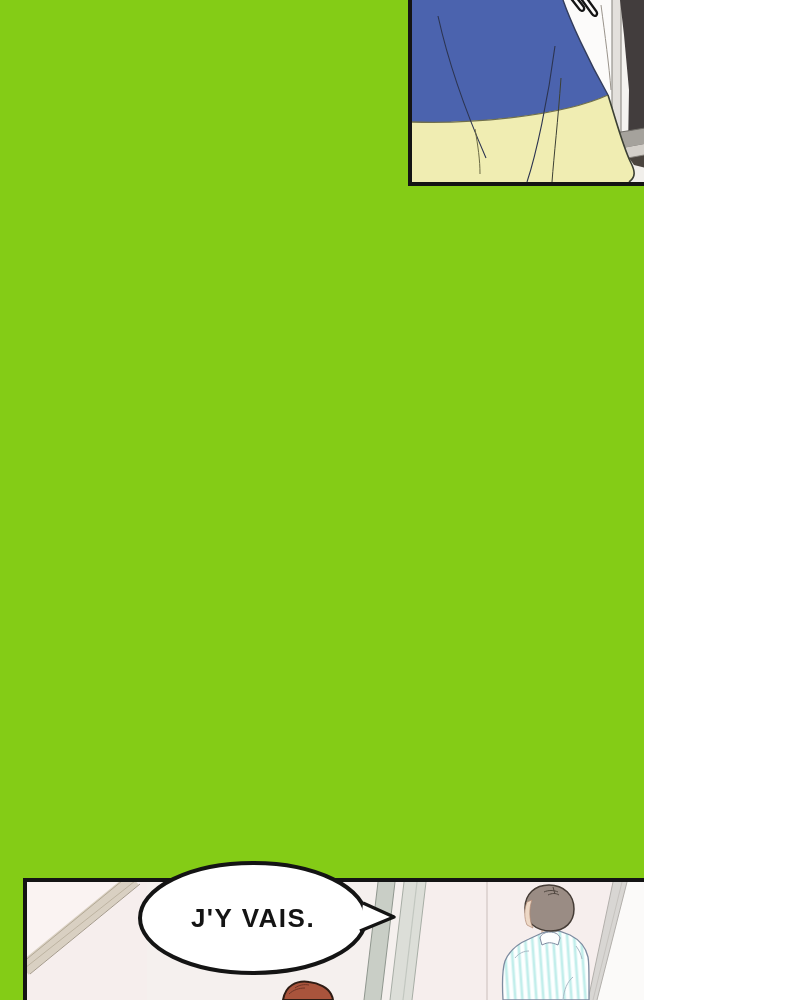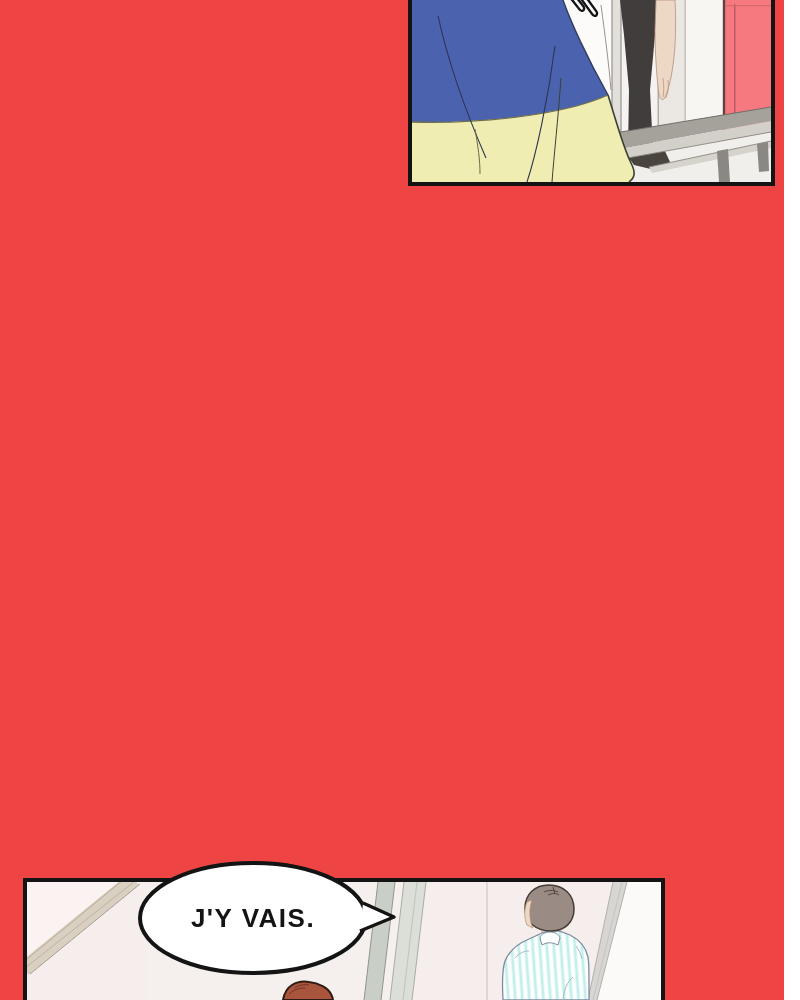--- a/index.html
+++ b/index.html
@@ -1,16 +1,16 @@
 <!DOCTYPE html>
 <html><head>
 <meta charset="utf-8">
 <style>
   html,body{margin:0;padding:0;background:#ffffff;}
-  .page{position:relative;width:784px;height:1000px;background:#ef4444;overflow:hidden;
+  .page{position:relative;width:644px;height:1000px;background:#84cc16;overflow:hidden;
         font-family:"Liberation Sans",sans-serif;}
   .panel{position:absolute;box-sizing:border-box;border:4px solid #141414;background:#fff;}
   #panel-top{left:408px;top:0;width:367px;height:186px;border-top:none;}
   #panel-bottom{left:23px;top:878px;width:642px;height:122px;border-bottom:none;}
   .panel svg{display:block;}
   #speech-bubble-layer{position:absolute;left:138px;top:856px;width:268px;height:124px;z-index:5;}
   svg text{font-family:"Liberation Sans",sans-serif;font-weight:bold;}
 </style>
 </head>
 <body>

